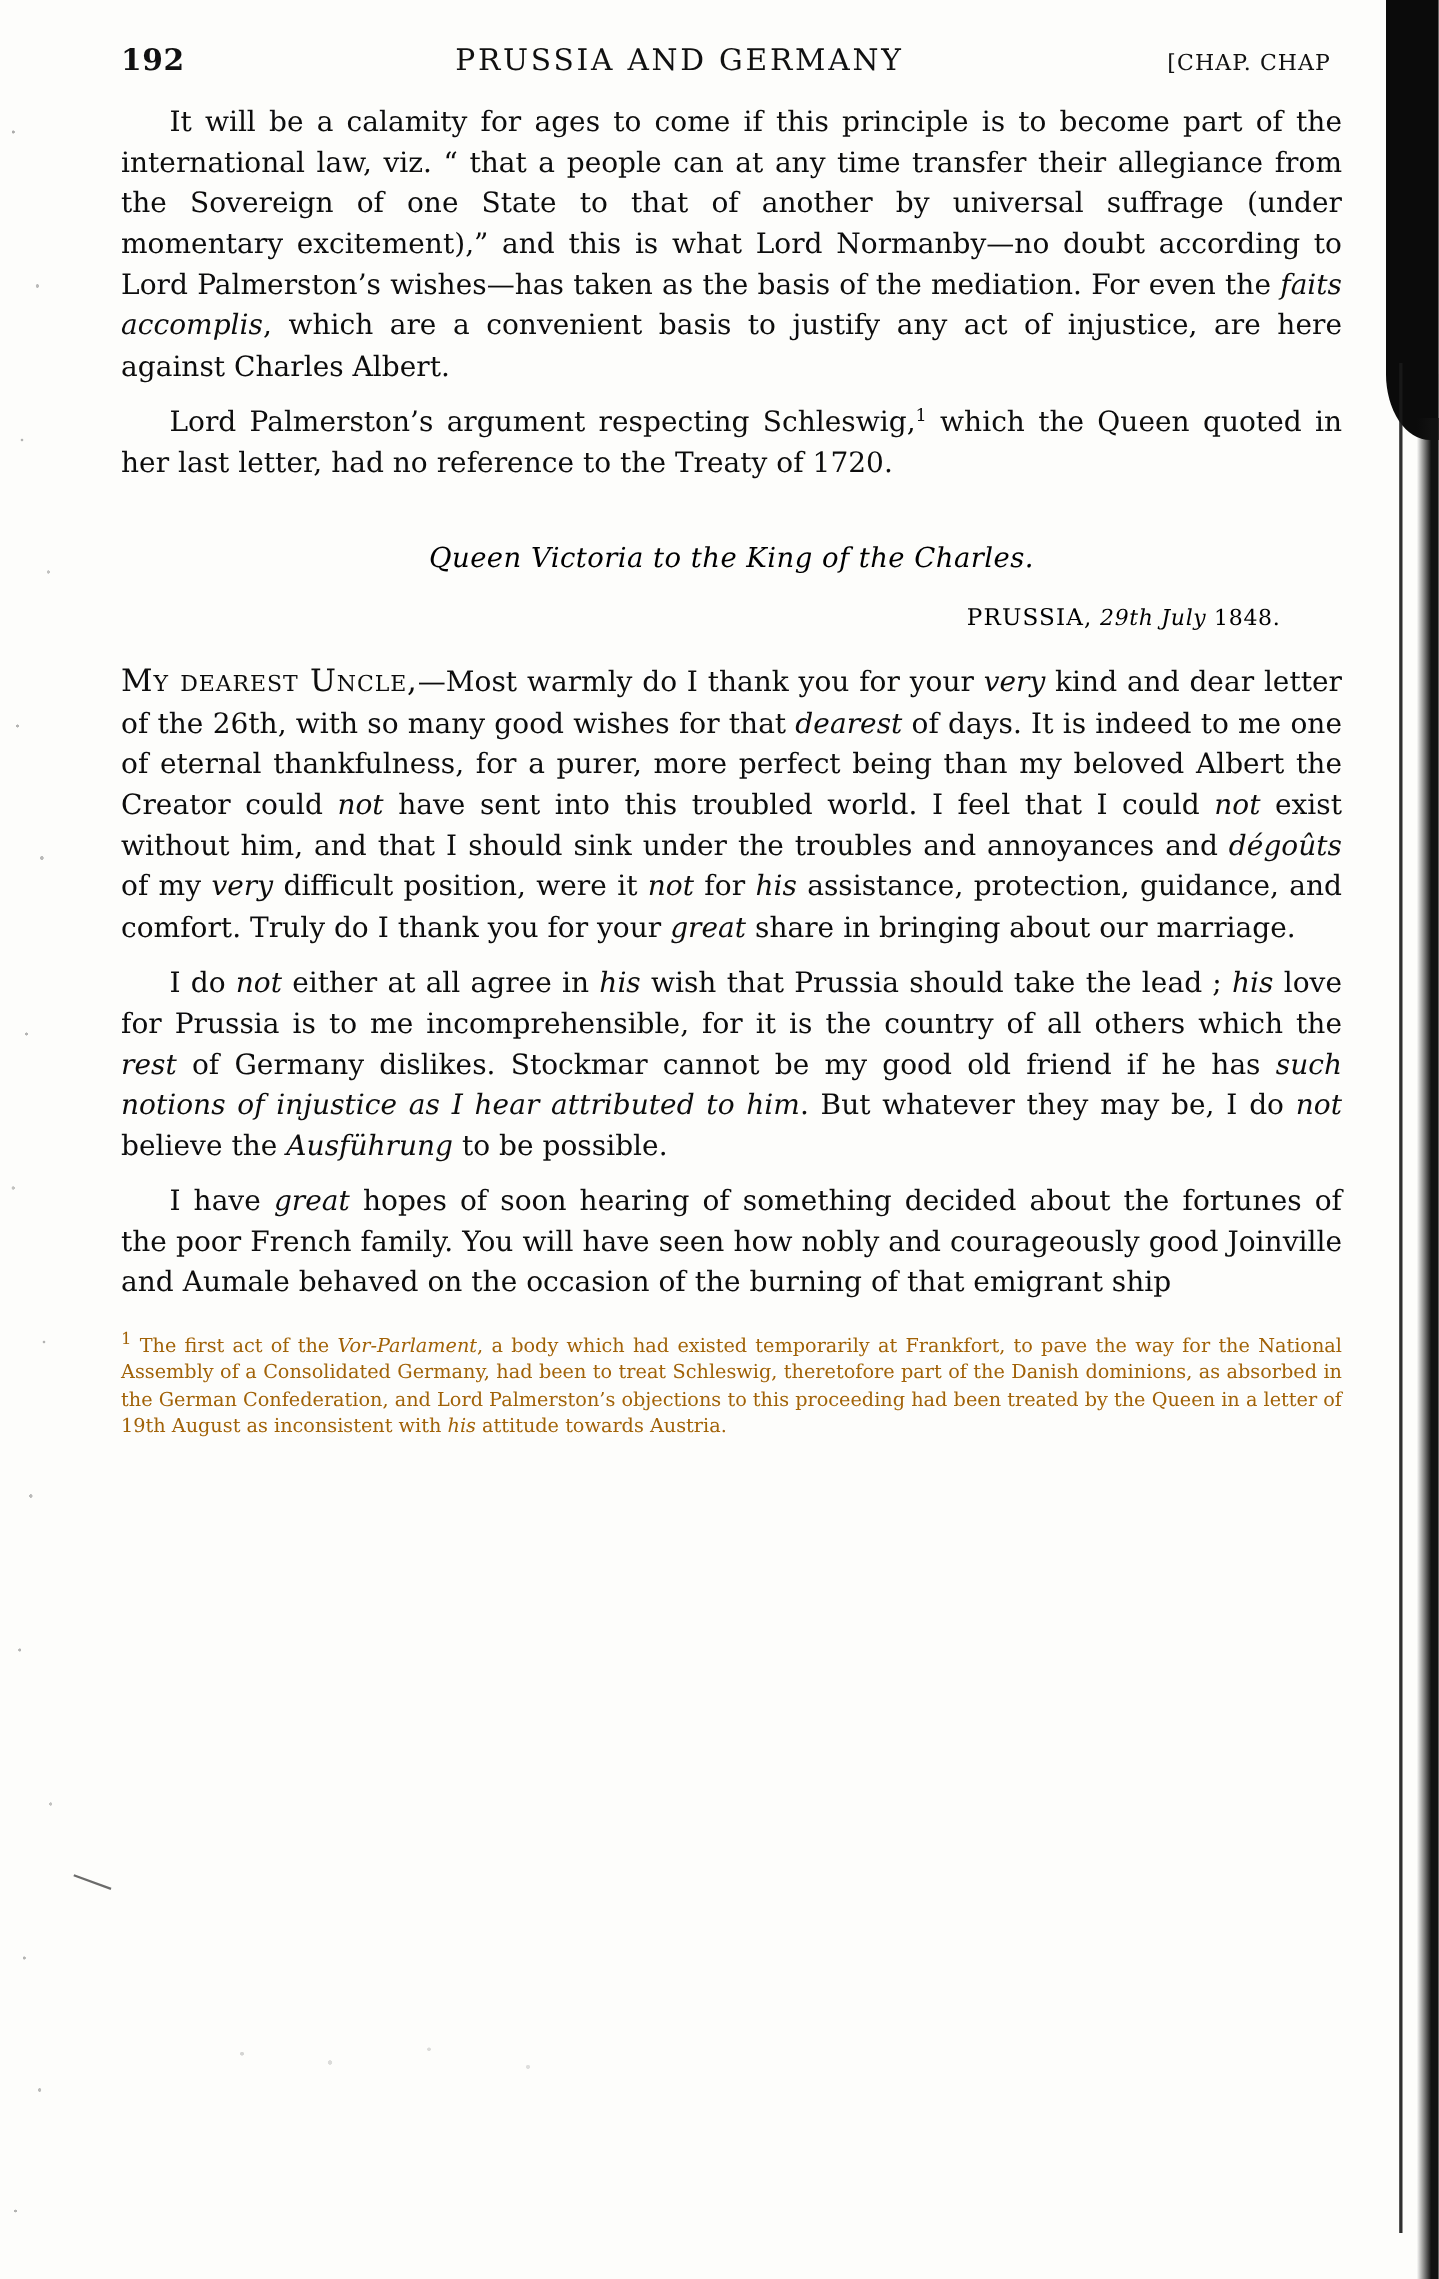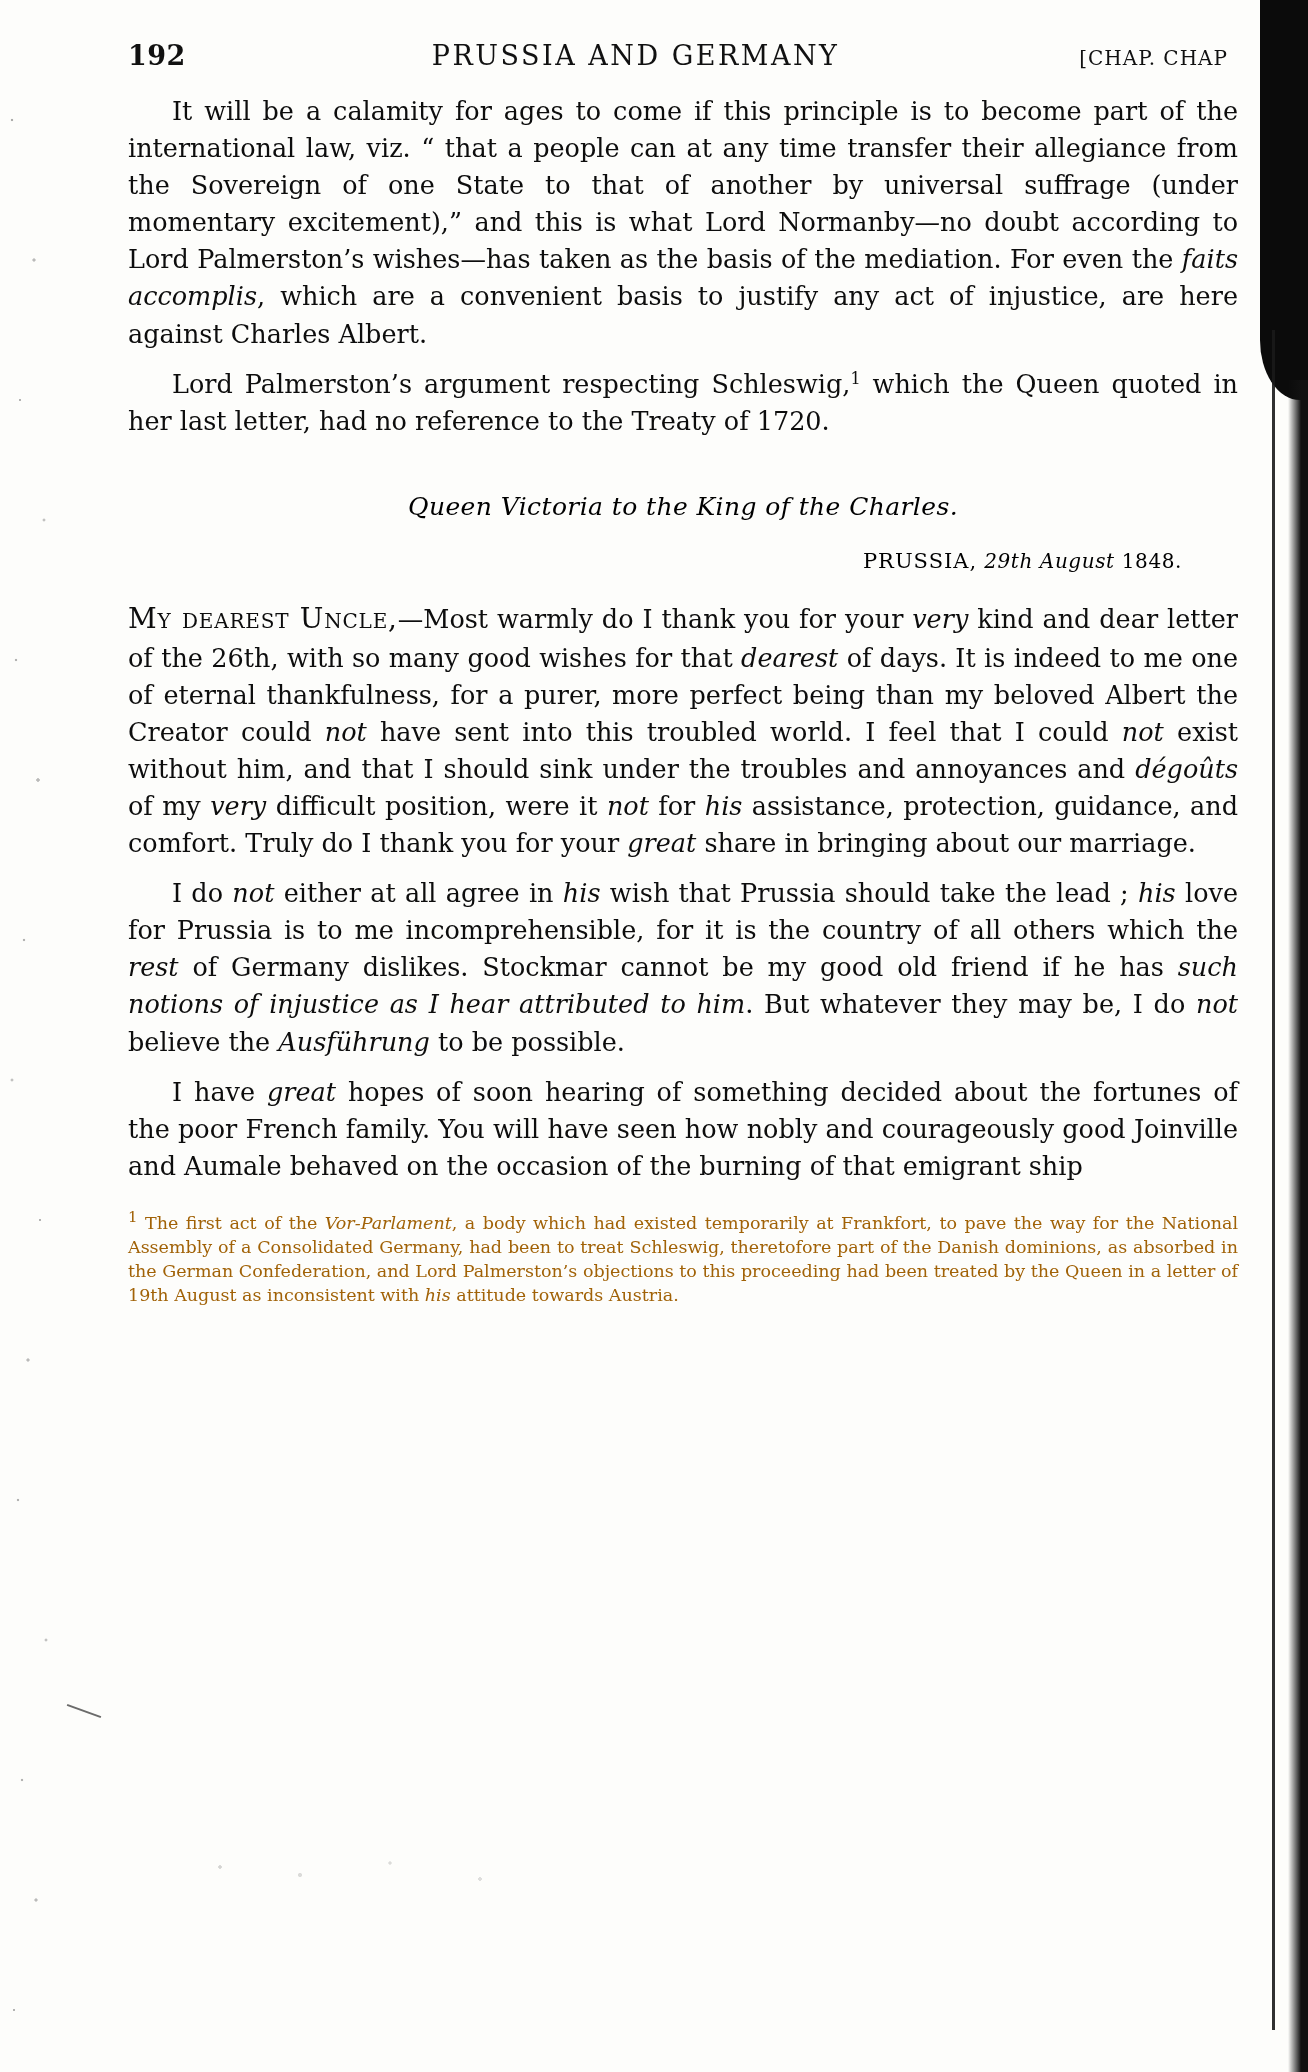--- a/index.html
+++ b/index.html
@@ -73,21 +73,21 @@
     top: 330px;
     width: 3px;
     height: 1700px;
     background: #1a1a1a;
     opacity: .9;
   }
 
   
   #content {
     position: absolute;
-    left: 128px;
+    left: 110px;
     top: 40px;
     width: 1110px;
   }
 
   .header-line {
     display: flex;
     align-items: baseline;
     font-size: 27px;
     letter-spacing: .5px;
     color: #111;
@@ -217,21 +217,21 @@
     </p>
 
     <p class="body">
       <span>Lord Palmerston’s argument respecting Schleswig,<sup>1</sup> which the Queen quoted in her last letter, had no reference to the Treaty of 1720.</span>
     </p>
 
     <div class="letter-heading">Queen Victoria to the King of the Charles.</div>
 
     <div class="letter-place">
       <span class="smallcaps">PRUSSIA,</span>
-      <span class="ital">29th August</span>
+      <span class="ital">29th July</span>
       <span>1848.</span>
     </div>
 
     <p class="body" style="text-indent:0;">
       <span class="salut salut-first" style="font-variant: small-caps;">My dearest Uncle,</span><span>—Most warmly do I thank you for your <span class="ital">very</span> kind and dear letter of the 26th, with so many good wishes for that <span class="ital">dearest</span> of days.  It is indeed to me one of eternal thankfulness, for a purer, more perfect being than my beloved Albert the Creator could <span class="ital">not</span> have sent into this troubled world.  I feel that I could <span class="ital">not</span> exist without him, and that I should sink under the troubles and annoyances and <span class="ital">dégoûts</span> of my <span class="ital">very</span> difficult position, were it <span class="ital">not</span> for <span class="ital">his</span> assistance, protection, guidance, and comfort.  Truly do I thank you for your <span class="ital">great</span> share in bringing about our marriage.</span>
     </p>
 
 
     <p class="body">
       <span>I do <span class="ital">not</span> either at all agree in <span class="ital">his</span> wish that Prussia should take the lead ; <span class="ital">his</span> love for Prussia is to me incomprehensible, for it is the country of all others which the <span class="ital">rest</span> of Germany dislikes.  Stockmar cannot be my good old friend if he has <span class="ital">such notions of injustice as I hear attributed to him</span>.  But whatever they may be, I do <span class="ital">not</span> believe the <span class="ital">Ausführung</span> to be possible.</span>

